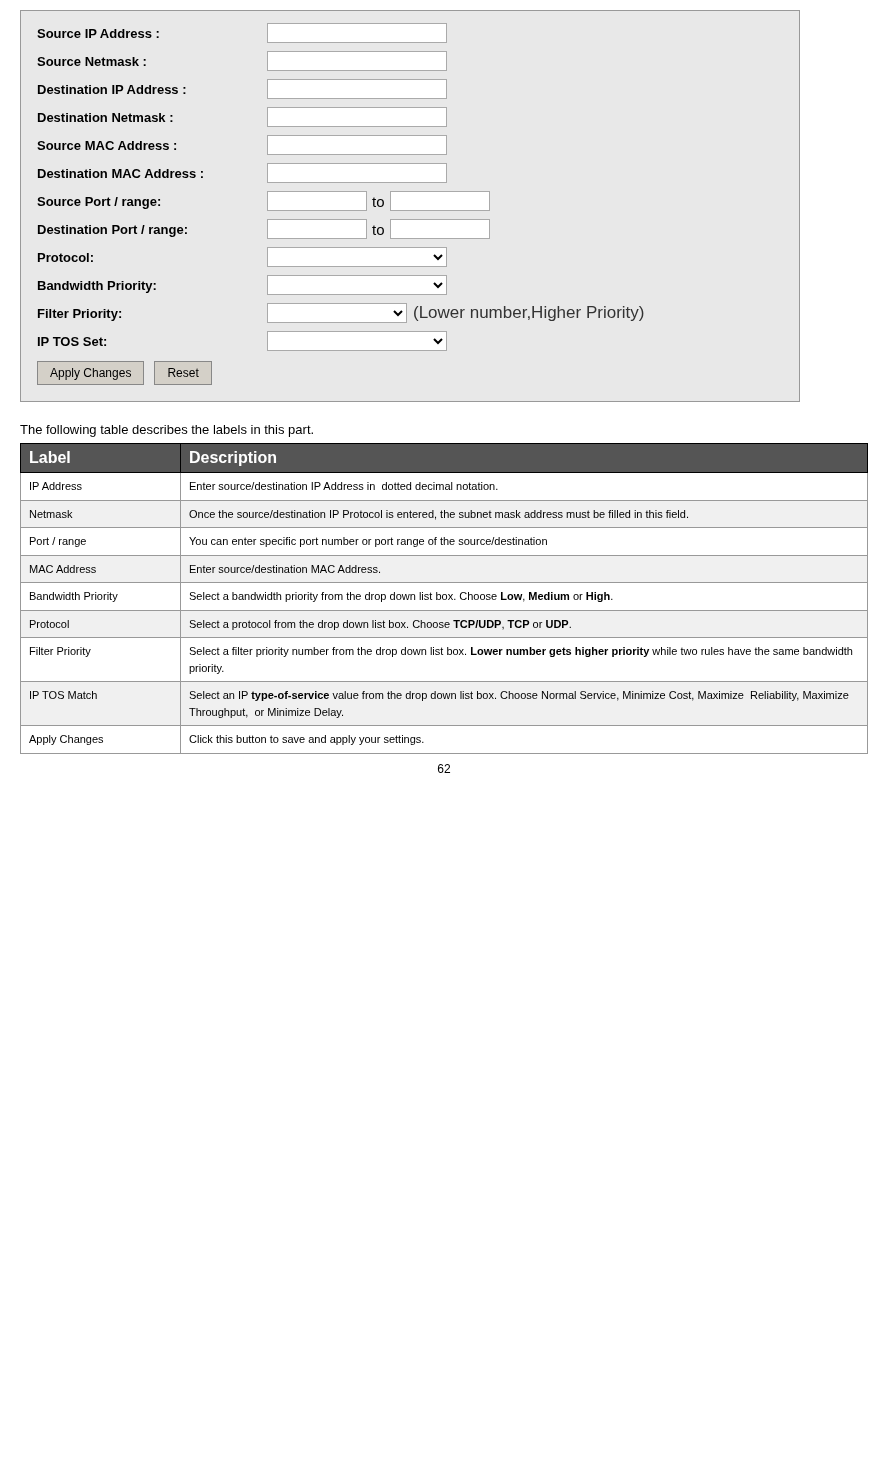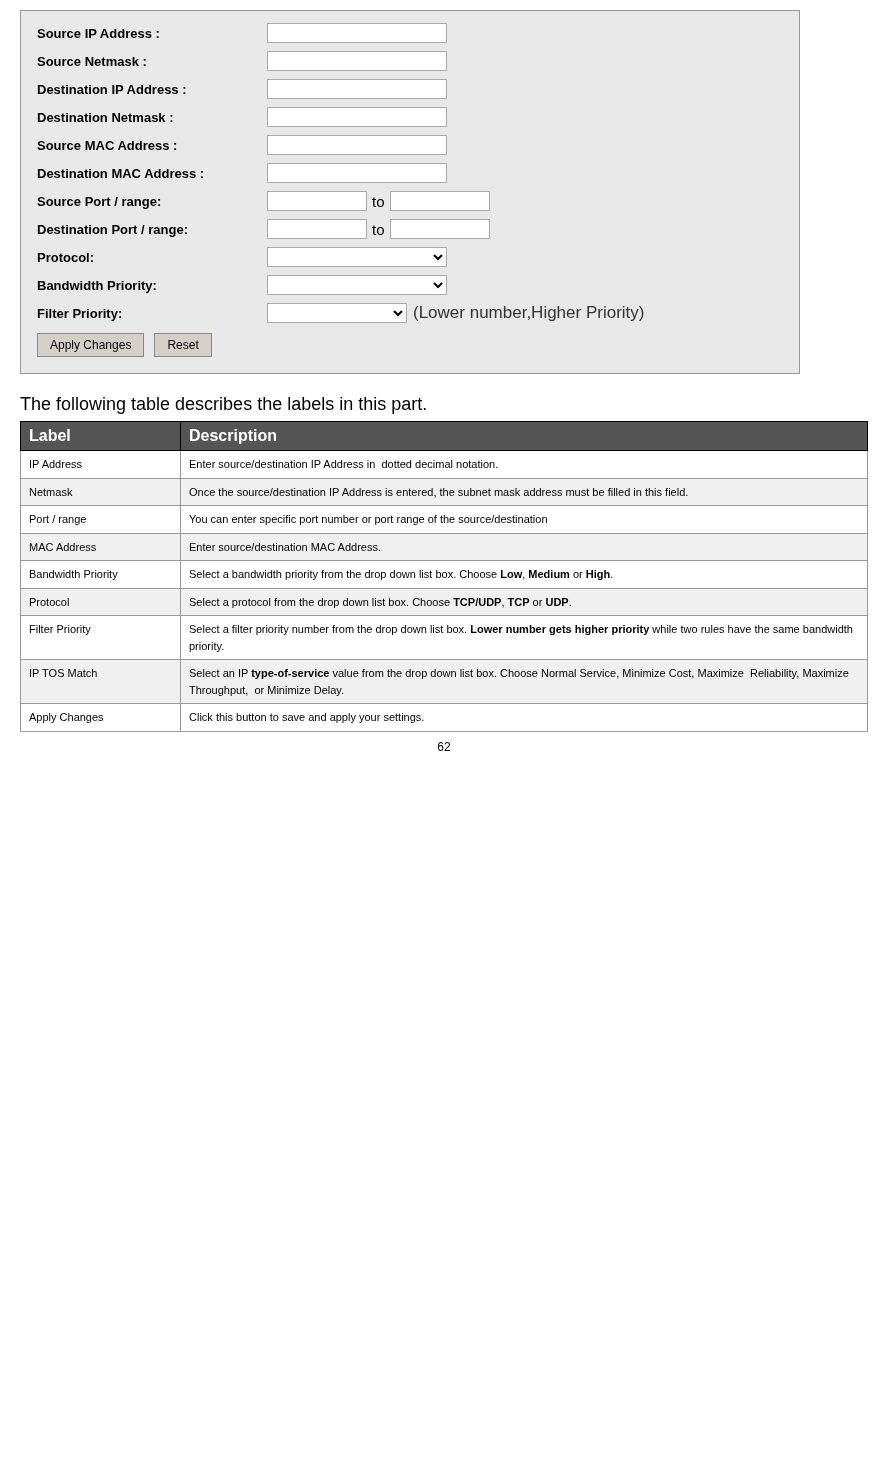--- a/index.html
+++ b/index.html
@@ -91,21 +91,21 @@
       border: 1px solid #888;
       background: #d4d0c8;
       padding: 3px 12px;
       font-size: 12px;
       cursor: pointer;
       height: 24px;
     }
 
     
     .intro-text {
-      font-size: 18px;
+      font-size: 13px;
       margin-bottom: 6px;
     }
 
     
     .desc-table {
       width: 100%;
       border-collapse: collapse;
       border: 1px solid #000;
       padding-left: 23px;
     }
@@ -221,20 +221,31 @@
     <span class="form-label">Filter Priority:</span>
     <select class="form-select-short">
       <option value=""></option>
       <option value="1">1</option>
       <option value="2">2</option>
       <option value="3">3</option>
     </select>
     <span class="priority-hint">(Lower number,Higher Priority)</span>
   </div>
 
+  <div class="form-row">
+    <span class="form-label">IP TOS Set:</span>
+    <select class="form-select">
+      <option value=""></option>
+      <option value="normal">Normal Service</option>
+      <option value="min_cost">Minimize Cost</option>
+      <option value="max_rel">Maximize Reliability</option>
+      <option value="max_thr">Maximize Throughput</option>
+      <option value="min_del">Minimize Delay</option>
+    </select>
+  </div>
 
   <div class="button-row">
     <button class="btn">Apply Changes</button>
     <button class="btn">Reset</button>
   </div>
 
 </div>
 
 <p class="intro-text">The following table describes the labels in this part.</p>
 
@@ -247,21 +258,21 @@
   </thead>
   <tbody>
 
     <tr>
       <td class="col-label">IP Address</td>
       <td>Enter source/destination IP Address in&nbsp; dotted decimal notation.</td>
     </tr>
 
     <tr>
       <td class="col-label">Netmask</td>
-      <td>Once the source/destination IP Address is entered, the subnet mask address must be filled in this field.</td>
+      <td>Once the source/destination IP Protocol is entered, the subnet mask address must be filled in this field.</td>
     </tr>
 
     <tr>
       <td class="col-label">Port / range</td>
       <td>You can enter specific port number or port range of the source/destination</td>
     </tr>
 
     <tr>
       <td class="col-label">MAC Address</td>
       <td>Enter source/destination MAC Address.</td>

